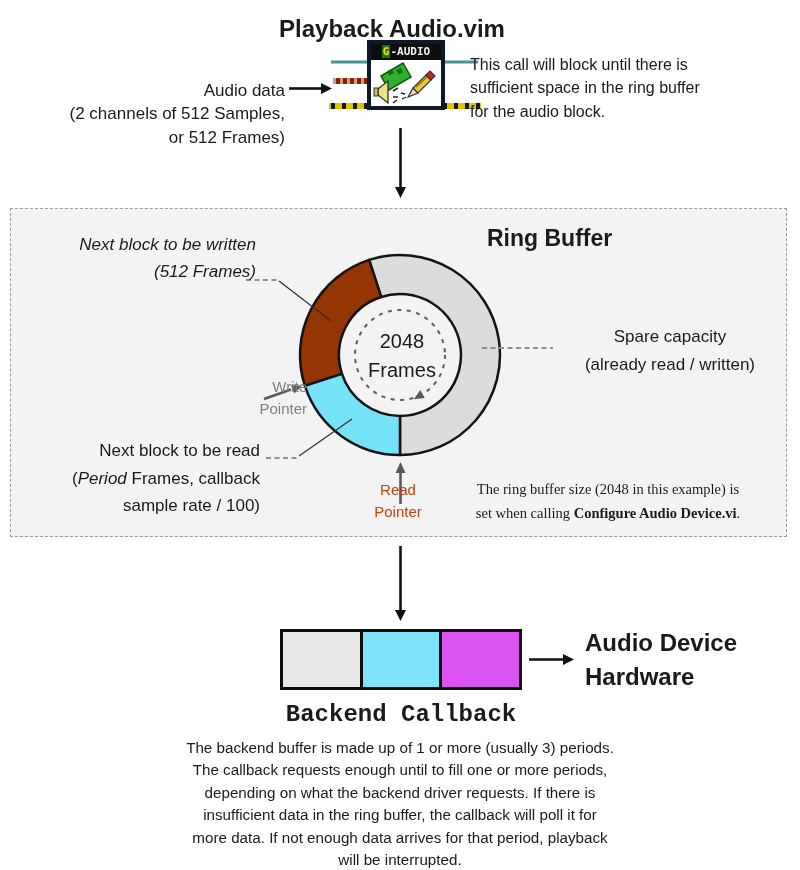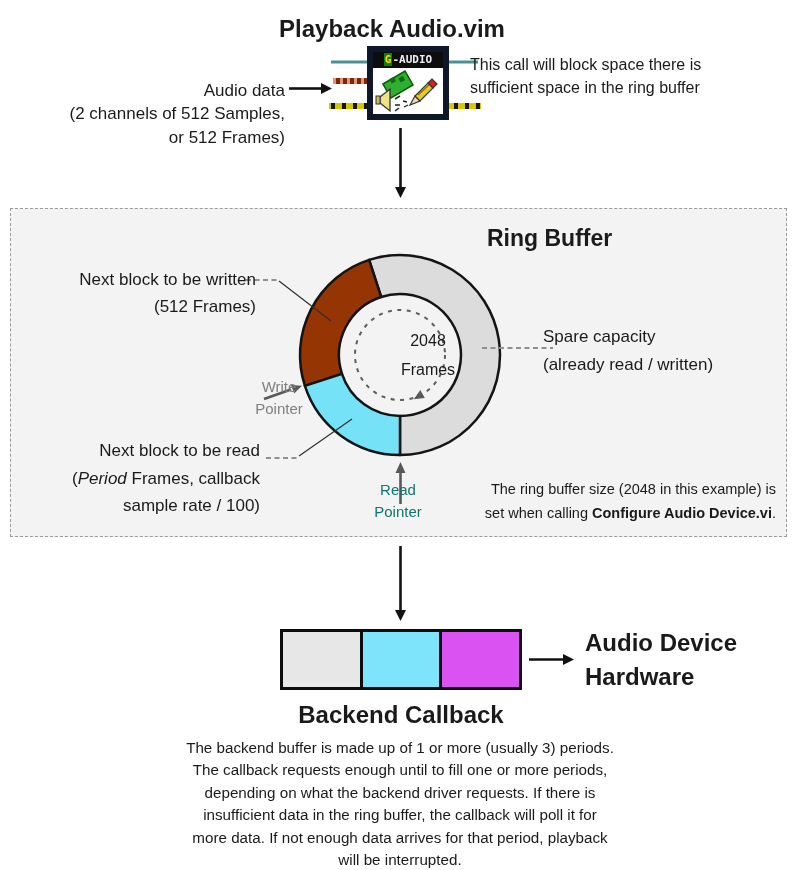--- a/index.html
+++ b/index.html
@@ -4,41 +4,41 @@
 <style>
   html,body{margin:0;padding:0;background:#fff;}
   .page{position:relative;width:800px;height:870px;background:#ffffff;overflow:hidden;
         font-family:"Liberation Sans",sans-serif;color:#1a1a1a;}
   .abs{position:absolute;}
   .overlay{position:absolute;left:0;top:0;pointer-events:none;}
   .page-title{top:15px;left:0;width:784px;text-align:center;font-size:24px;font-weight:bold;}
   .audio-label{left:25px;top:53px;width:260px;text-align:right;font-size:17px;line-height:23.3px;margin-top:26px;}
   .call-note{left:470px;top:53px;width:290px;text-align:left;font-size:16px;line-height:23.3px;}
   
-  .vi-icon{left:367px;top:46px;width:70px;border:6px solid #0f172a;background:#14532d;}
+  .vi-icon{left:367px;top:40px;width:70px;border:4px solid #0f172a;background:#14532d;}
   .vi-banner{height:16px;background:#0d0d0d;color:#efefef;text-align:center;line-height:16px;
              font-family:"DejaVu Sans Mono",monospace;font-size:11px;font-weight:bold;letter-spacing:0px;}
   .vi-banner .g{color:#ffd900;background:#0f7e0f;padding:0 1px;}
   .vi-body{height:46px;background:#ffffff;position:relative;}
   
   .ring-box{left:10px;top:208px;width:777px;height:329px;background:#f3f3f3;border:1px dashed #9b9b9b;box-sizing:border-box;}
   .ring-title{left:487px;top:225px;width:290px;text-align:left;font-size:23px;font-weight:bold;}
-  .written-label{left:26px;top:266px;width:230px;text-align:right;font-size:17px;line-height:27px;}
-  .write-pointer{left:244px;top:376px;width:70px;text-align:center;font-size:15px;line-height:22px;color:#7f7f7f;}
+  .written-label{left:26px;top:231px;width:230px;text-align:right;font-size:17px;line-height:27px;font-style:italic;}
+  .write-pointer{left:237px;top:376px;width:70px;text-align:right;font-size:15px;line-height:22px;color:#7f7f7f;}
   .read-label{left:20px;top:437px;width:240px;text-align:right;font-size:17px;line-height:27.5px;}
-  .read-pointer{left:362px;top:479px;width:72px;text-align:center;font-size:15px;line-height:22px;color:#0f766e;}
-  .spare-label{left:543px;top:323px;width:230px;text-align:left;font-size:17px;line-height:27.5px;}
-  .center-label{left:340px;top:327px;width:124px;text-align:center;font-size:16px;line-height:28.5px;padding-left:26px;}
-  .ring-note{left:440px;top:477px;width:336px;text-align:right;font-size:14.5px;line-height:24px;}
+  .read-pointer{left:362px;top:479px;width:72px;text-align:center;font-size:15px;line-height:22px;color:#c2410c;}
+  .spare-label{left:555px;top:323px;width:230px;text-align:center;font-size:17px;line-height:27.5px;}
+  .center-label{left:340px;top:327px;width:124px;text-align:center;font-size:20px;line-height:28.5px;}
+  .ring-note{left:440px;top:477px;width:336px;text-align:center;font-size:14.5px;line-height:24px;font-family:Liberation Serif, serif;}
   
   .backend-bar{left:280px;top:629px;width:242px;height:61px;display:flex;border:3px solid #0d0d0d;box-sizing:border-box;}
   .backend-bar .cell{flex:1;}
   .backend-bar .cell + .cell{border-left:3px solid #0d0d0d;}
   .hardware-label{left:585px;top:626px;width:210px;font-size:24px;font-weight:bold;line-height:34px;}
-  .backend-heading{left:201px;top:701px;width:400px;text-align:center;font-size:24px;font-weight:bold;}
+  .backend-heading{left:201px;top:701px;width:400px;text-align:center;font-size:24px;font-weight:bold;font-family:Liberation Mono, monospace;}
   .backend-desc{left:164px;top:737px;width:472px;text-align:center;font-size:15.2px;line-height:22.4px;}
   
   .arrow-black{stroke:#111;stroke-width:2.6;}
   .fill-black{fill:#111;}
   .arrow-gray{stroke:#595959;stroke-width:2.6;}
   .fill-gray{fill:#595959;}
   .leader-dash{stroke:#8f8f8f;stroke-width:2;stroke-dasharray:5 3.5;fill:none;}
   .leader-solid{stroke:#2f2f2f;stroke-width:1.2;}
   .dashed-ring{fill:none;stroke:#5d5d5d;stroke-width:2;stroke-dasharray:4 5.5;}
   .wire-teal{stroke:#4a9191;stroke-width:3;}
@@ -136,22 +136,23 @@
         <polygon points="37,37 42,28 47,33" fill="#f2ddb2" stroke="#333" stroke-width="1.2"></polygon>
         <polygon points="42,28 55,15 60,20 47,33" fill="#e6c832" stroke="#333" stroke-width="1.2"></polygon>
         <line x1="45" y1="27" x2="57" y2="16" stroke="#8a6d00" stroke-width="1.2"></line>
         <polygon points="55,15 59,11 64,16 60,20" fill="#d82020" stroke="#333" stroke-width="1.2"></polygon>
         <path d="M31,39 L35,37 M30,33 L34,34" stroke="#222" stroke-width="1.3" fill="none"></path>
       </svg>
     </div>
   </div>
 
   <div class="abs call-note">
-    <div>This call will block space there is</div>
+    <div>This call will block until there is</div>
     <div>sufficient space in the ring buffer</div>
+    <div>for the audio block.</div>
   </div>
 
   <div class="abs ring-title">Ring Buffer</div>
 
   <div class="abs written-label">
     <div>Next block to be written</div>
     <div>(512 Frames)</div>
   </div>
 
   <div class="abs write-pointer">

